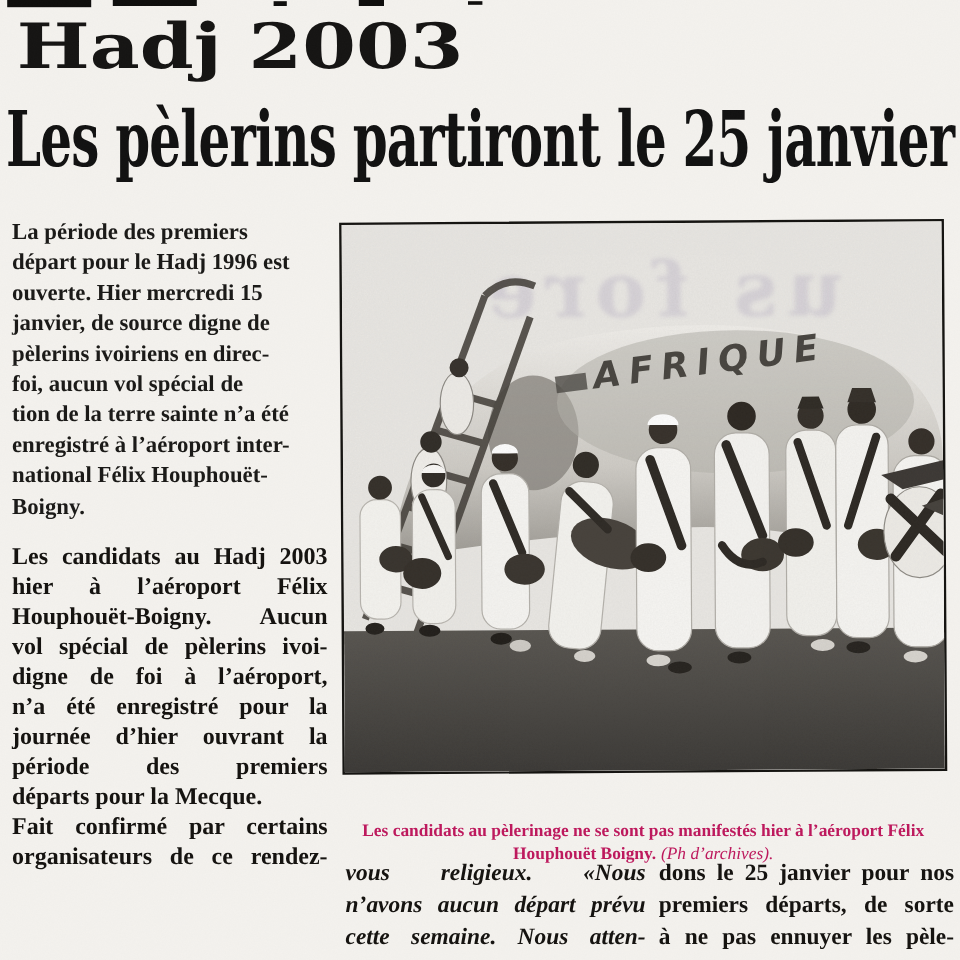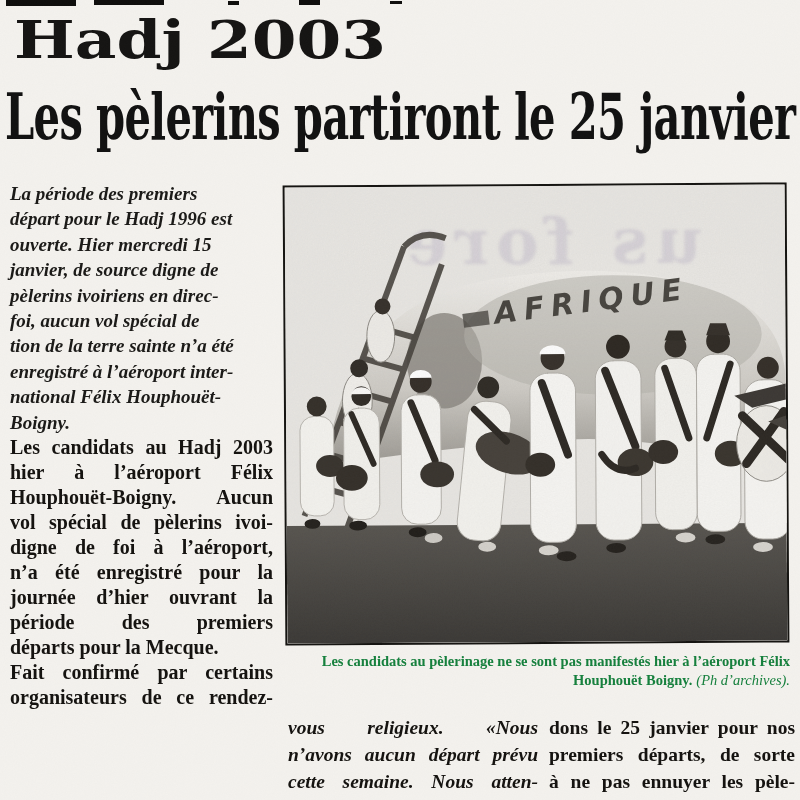--- a/index.html
+++ b/index.html
@@ -19,38 +19,38 @@
     transform-origin:left center;white-space:nowrap;
   }
   .headline{
     position:absolute;left:5px;top:76px;
     font-family:"DejaVu Serif", serif;font-weight:bold;
     font-size:64px;line-height:82px;letter-spacing:-1px;
     transform-origin:left center;white-space:nowrap;color:#111;
   }
   .col-left{position:absolute;left:10px;top:181px;width:263px;}
   .intro .tline{
-    font-style:italic;font-weight:bold;font-size:19px;line-height:25.4px;
+    font-weight:bold;font-size:19px;line-height:25.4px;
     white-space:nowrap;color:#1a1917;
   }
-  .para2{}
+  .para2{margin-top:17px;}
   .jcol .tline{
     font-weight:bold;font-size:20px;line-height:25px;color:#14120f;
     text-align:justify;text-align-last:justify;
   }
   .jcol .tline.left{text-align:center;text-align-last:left;}
   .photo-wrap{
     position:absolute;left:284px;top:184px;width:504px;height:460px;
     border:2px solid #141310;box-sizing:border-box;background:#eae8e4;
     transform:rotate(-0.35deg);
   }
   .photo-wrap svg{display:block;width:100%;height:100%;}
   .caption{
-    position:absolute;left:282px;top:652px;width:508px;
-    text-align:right;font-weight:bold;font-size:14.5px;line-height:19px;color:#15803d;
+    position:absolute;left:282px;top:684px;width:508px;
+    text-align:center;font-weight:bold;font-size:14.5px;line-height:19px;color:#be185d;
   }
   .caption .credit{font-style:italic;font-weight:normal;margin-left:4px;}
   .col-mid{position:absolute;left:288px;top:714px;width:250px;font-style:italic;}
   .col-right{position:absolute;left:549px;top:714px;width:246px;}
   .col-mid .tline,.col-right .tline{
     font-weight:bold;font-size:19.5px;line-height:27px;color:#14120f;
     text-align:justify;text-align-last:justify;
   }
 </style>
 </head>

